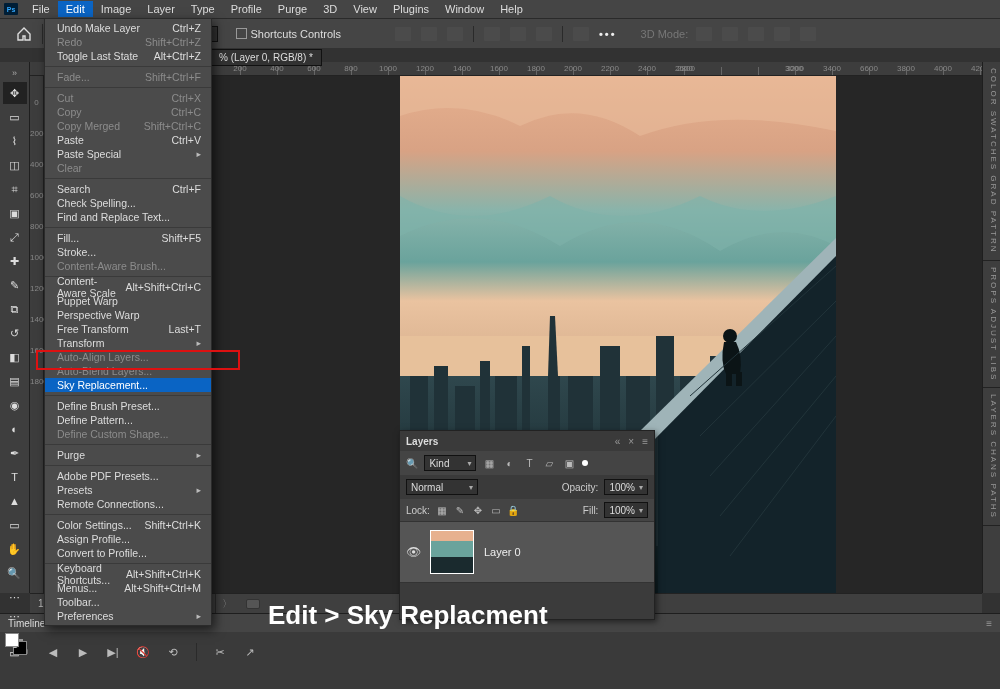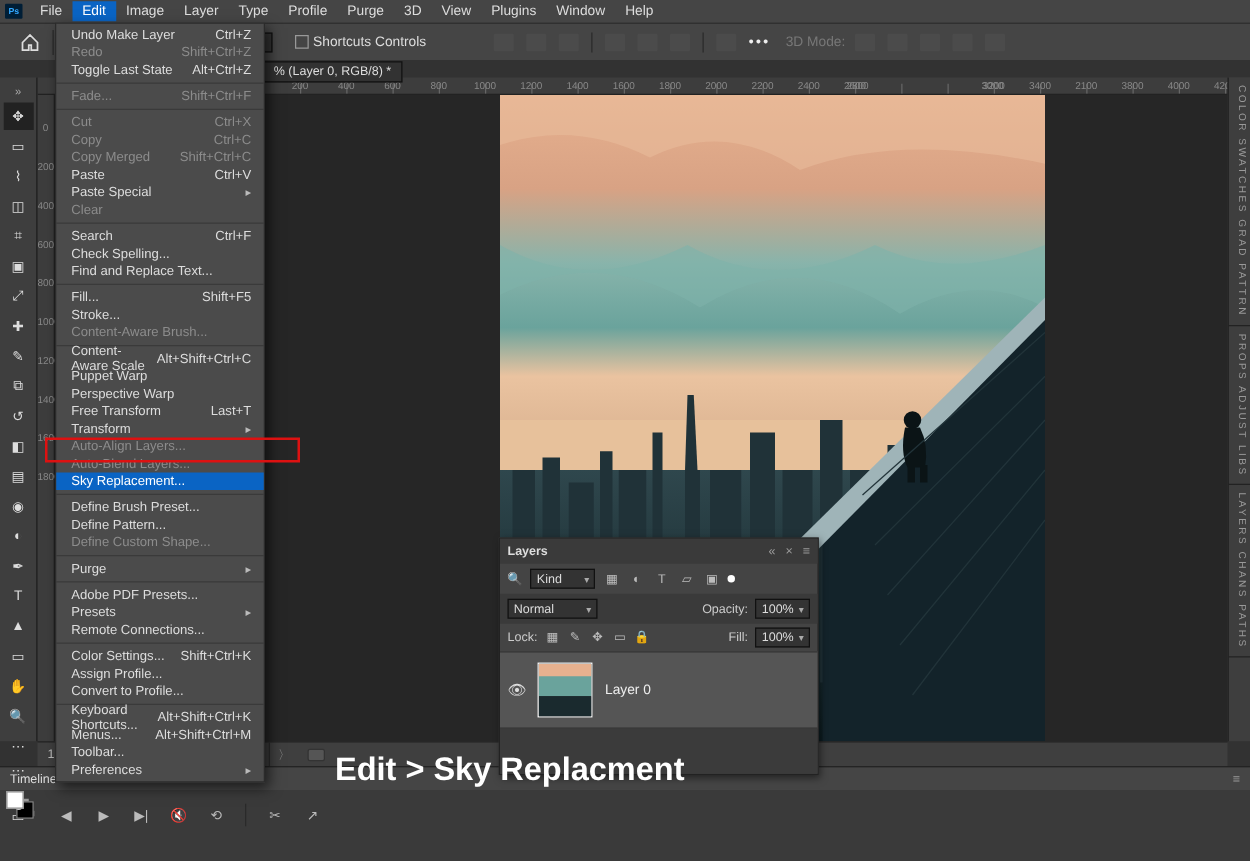--- a/index.html
+++ b/index.html
@@ -13,21 +13,21 @@
   .homebar { height: 30px; background: #454545; display: flex; align-items: center; padding-left: 6px; color: #eee; border-top: 1px solid #2a2a2a; }
   .homebar .home-icon { width: 16px; height: 14px; margin: 0 10px; }
   .homebar .divider { width: 1px; height: 20px; background: #2a2a2a; margin-right: 8px; }
   .homebar .move-icon { width: 18px; height: 14px; margin-right: 10px; }
   .homebar .chk { width: 11px; height: 11px; border: 1px solid #999; margin-right: 3px; display:inline-block; }
   .homebar span.lbl { margin-right: 14px; color:#ddd; }
   .homebar .option-icons { display:flex; gap:10px; margin-left: 40px; align-items:center; }
   .opt-icon { width:16px; height:14px; background: #555; border-radius:1px; }
   .opt-icon.dim { opacity:.4; }
   .opt-dots { letter-spacing:2px; color:#eee; font-weight:bold; }
-  .mode3d { color:#777; margin-left:12px; }
+  .mode3d { color:#777; margin-left:24px; }
   .doctab { position: absolute; left: 210px; top: 49px; background:#323232; border:1px solid #111; color:#ddd; padding:2px 8px; font-size:10px; z-index:6; }
   
   .ruler-h { position:absolute; left:30px; right:0; top:62px; height:14px; background:#3d3d3d; color:#888; font-size:8px; overflow:hidden; display:flex; align-items:flex-end; z-index:3; border-bottom:1px solid #222;}
   .ruler-h .ticks { position:relative; width:3000px; height:100%; }
   .ruler-h .tick { position:absolute; bottom:0; border-left:1px solid #666; height:5px; }
   .ruler-h .tick.lab { height:8px; }
   .ruler-h .tick-label { position:absolute; bottom:2px; transform:translateX(-50%); }
   .ruler-v { position:absolute; left:30px; top:76px; width:14px; bottom:96px; background:#3d3d3d; border-right:1px solid #222; z-index:3; color:#888; font-size:8px; text-align:center; }
   .ruler-v .vtick { writing-mode: horizontal-tb; margin-top:22px; }
   
@@ -180,21 +180,21 @@
       <span class="tick-label" style="left:654px">2600</span>
       <span class="tick lab" style="left:691px"></span>
       <span class="tick-label" style="left:656px">2800</span>
       <span class="tick lab" style="left:728px"></span>
       <span class="tick-label" style="left:764px">3000</span>
       <span class="tick lab" style="left:765px"></span>
       <span class="tick-label" style="left:765px">3200</span>
       <span class="tick lab" style="left:802px"></span>
       <span class="tick-label" style="left:802px">3400</span>
       <span class="tick lab" style="left:839px"></span>
-      <span class="tick-label" style="left:839px">2100</span>
+      <span class="tick-label" style="left:839px">6600</span>
       <span class="tick lab" style="left:876px"></span>
       <span class="tick-label" style="left:876px">3800</span>
       <span class="tick lab" style="left:913px"></span>
       <span class="tick-label" style="left:913px">4000</span>
       <span class="tick lab" style="left:950px"></span>
       <span class="tick-label" style="left:950px">4200</span>
     </div>
   </div>
 
 <div class="ruler-v" id="ruler-v">

